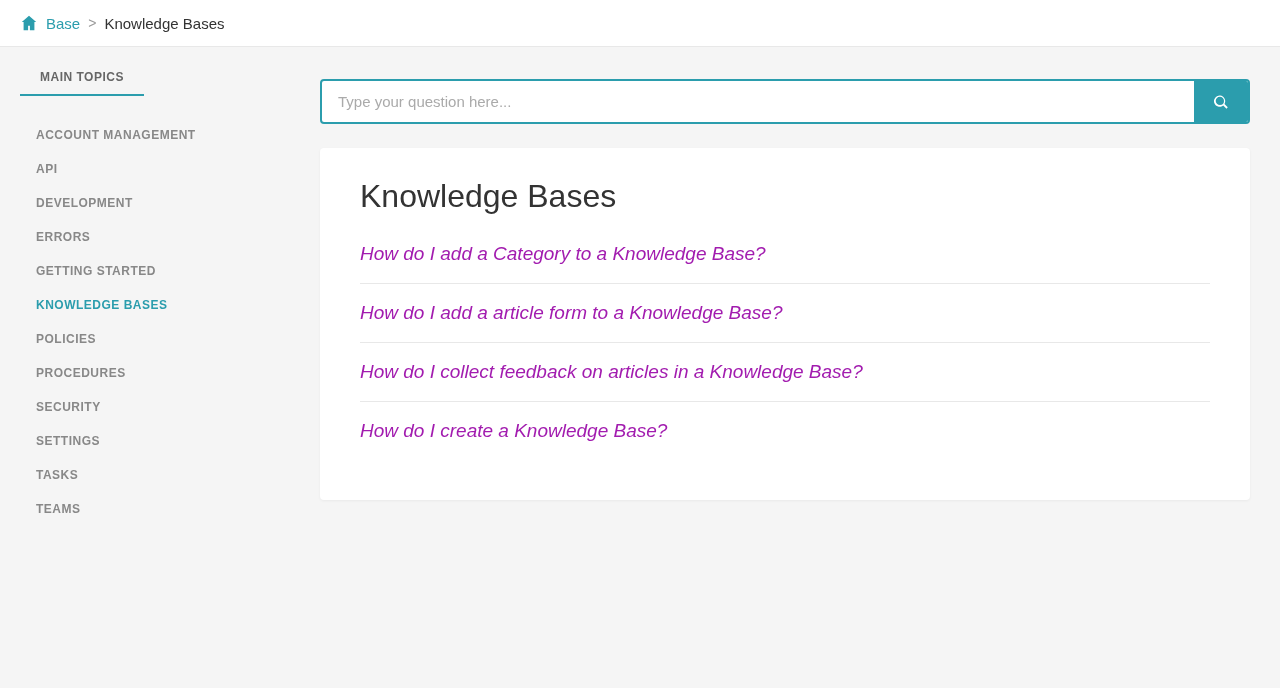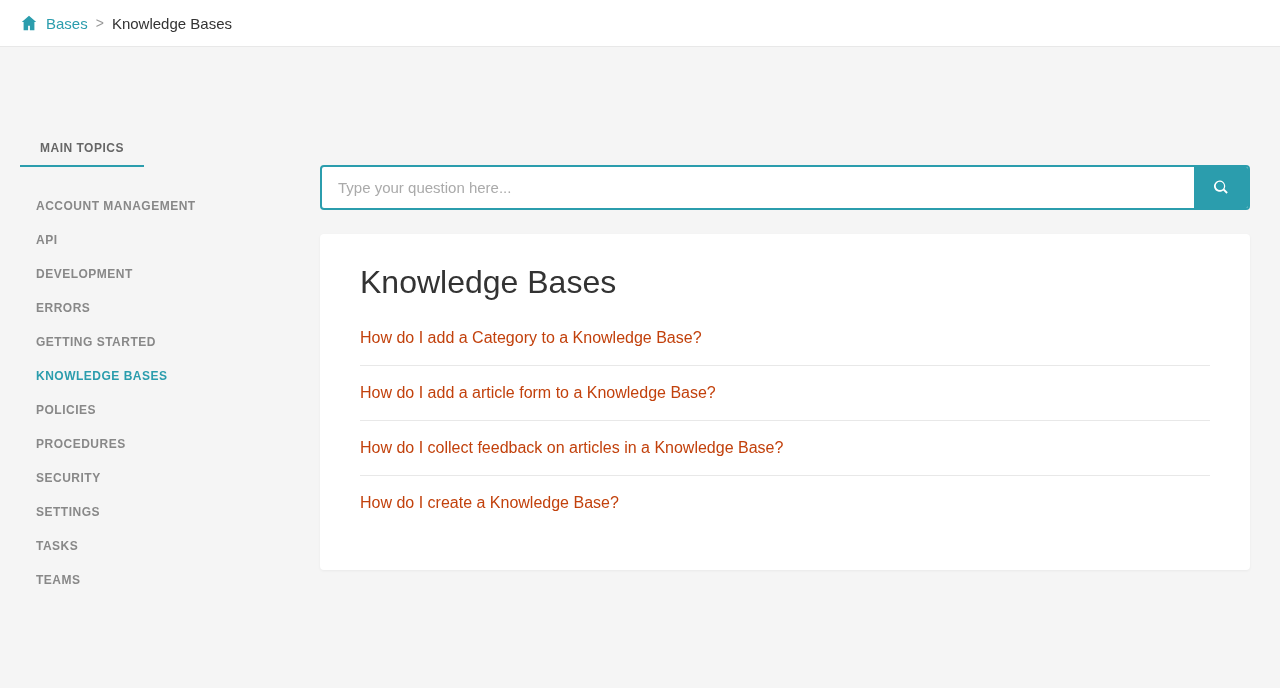--- a/index.html
+++ b/index.html
@@ -53,21 +53,20 @@
     .breadcrumb-current {
       color: #333;
       font-size: 15px;
       font-weight: 500;
     }
 
     
     .layout {
       display: flex;
       min-height: calc(688px - 48px);
-      align-items: center;
     }
 
     
     .sidebar {
       width: 290px;
       min-width: 290px;
       background-color: #f5f5f5;
       padding: 20px 0;
     }
 
@@ -110,20 +109,21 @@
     }
 
     
     .search-container {
       display: flex;
       margin-bottom: 24px;
       border: 2px solid #2b9dad;
       border-radius: 4px;
       overflow: hidden;
       background: #fff;
+      margin-top: 12px;
     }
 
     .search-input {
       flex: 1;
       padding: 12px 16px;
       border: none;
       outline: none;
       font-size: 15px;
       color: #333;
       background: transparent;
@@ -172,36 +172,37 @@
       border-top: 1px solid #e8e8e8;
       padding: 18px 0;
     }
 
     .article-list-item:first-child {
       border-top: none;
       padding-top: 0;
     }
 
     .article-link {
-      color: #c2410c;
+      color: #a21caf;
       text-decoration: none;
-      font-size: 16px;
-      cursor: pointer;
+      font-size: 19px;
+      cursor: pointer;
+      font-style: italic;
     }
   </style>
 </head>
 <body>
 
 <div class="header">
   <span class="header-home-icon">
     <svg viewBox="0 0 20 20" xmlns="http://www.w3.org/2000/svg">
       <path d="M10 2L2 9h2v9h5v-5h2v5h5V9h2L10 2z"></path>
     </svg>
   </span>
-  <a class="breadcrumb-link">Bases</a>
+  <a class="breadcrumb-link">Base</a>
   <span class="breadcrumb-separator">&gt;</span>
   <span class="breadcrumb-current">Knowledge Bases</span>
 </div>
 
 <div class="layout">
 
   <nav class="sidebar">
     <div class="sidebar-section-header">
       <span class="sidebar-section-title">MAIN TOPICS</span>
     </div>

